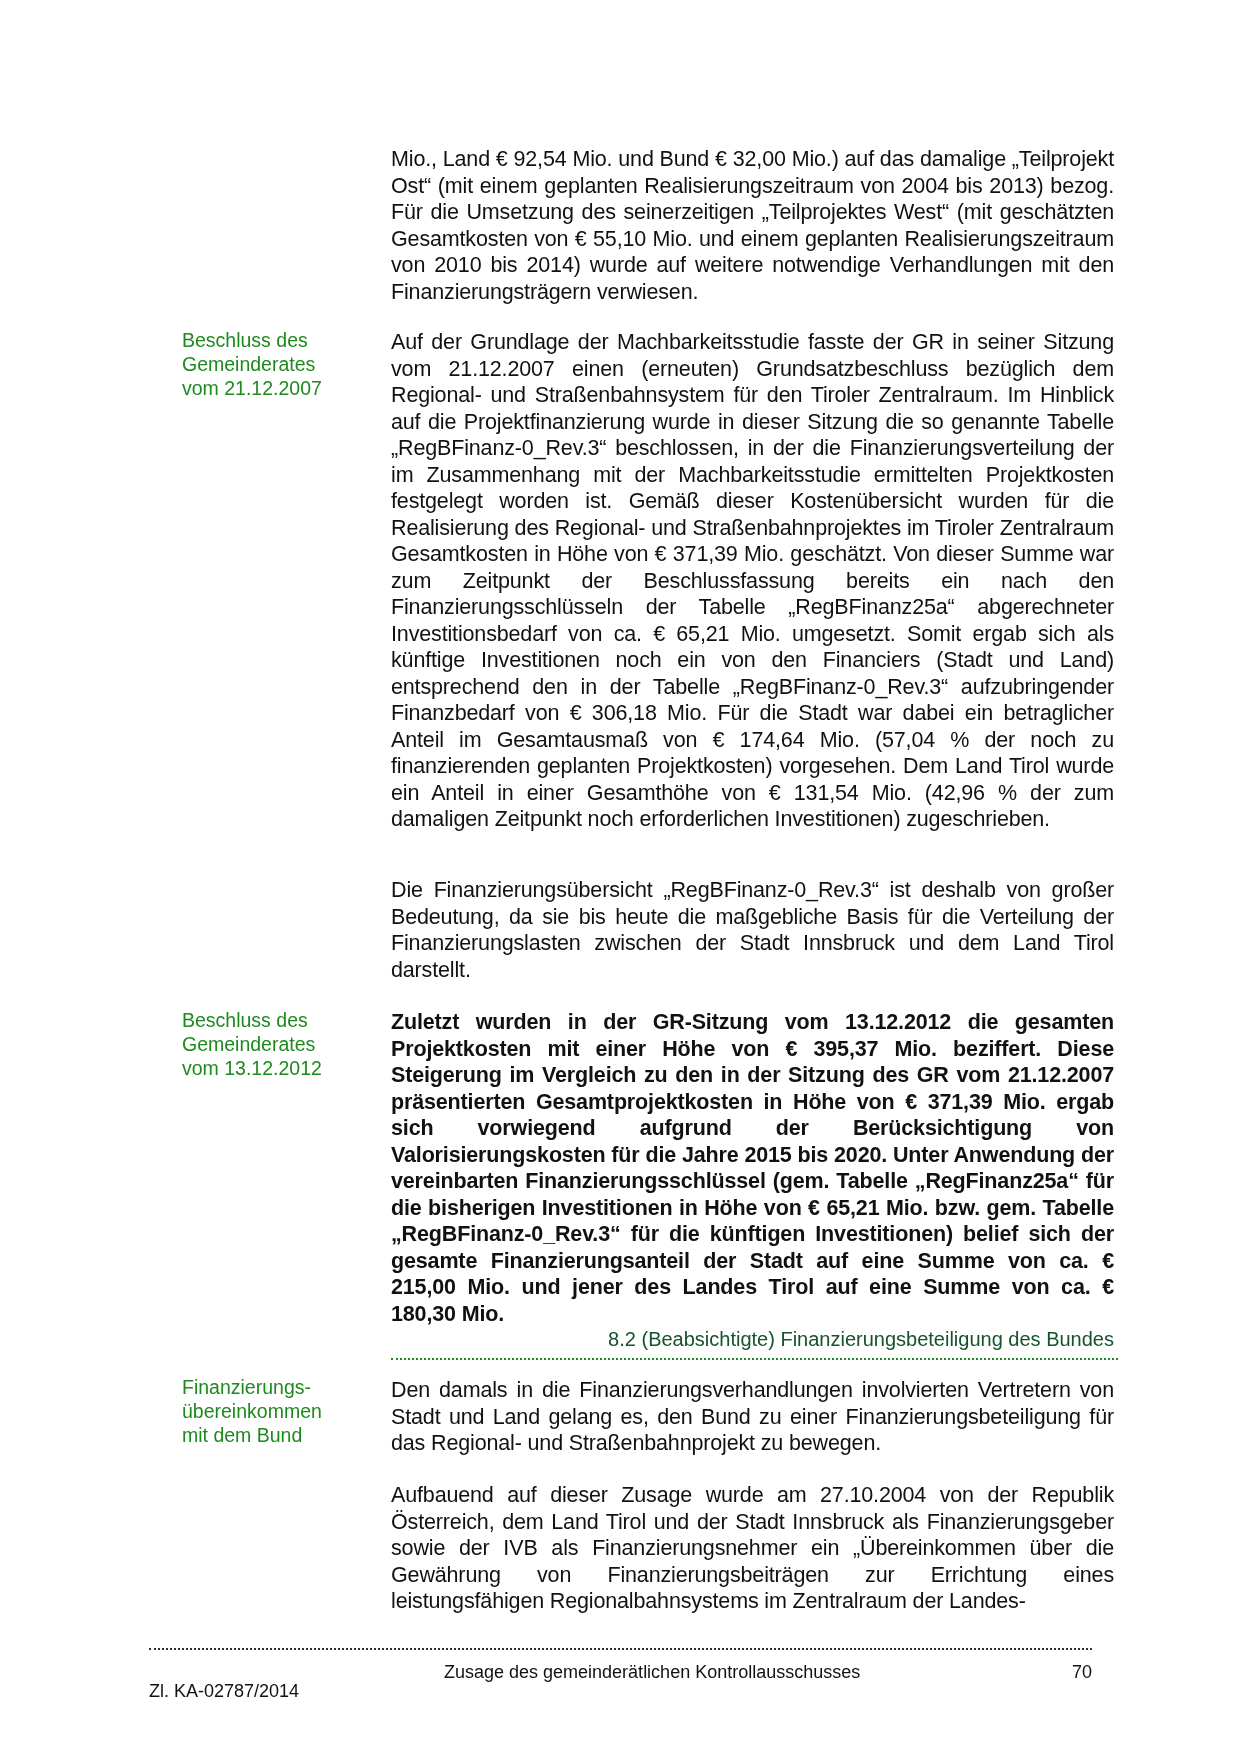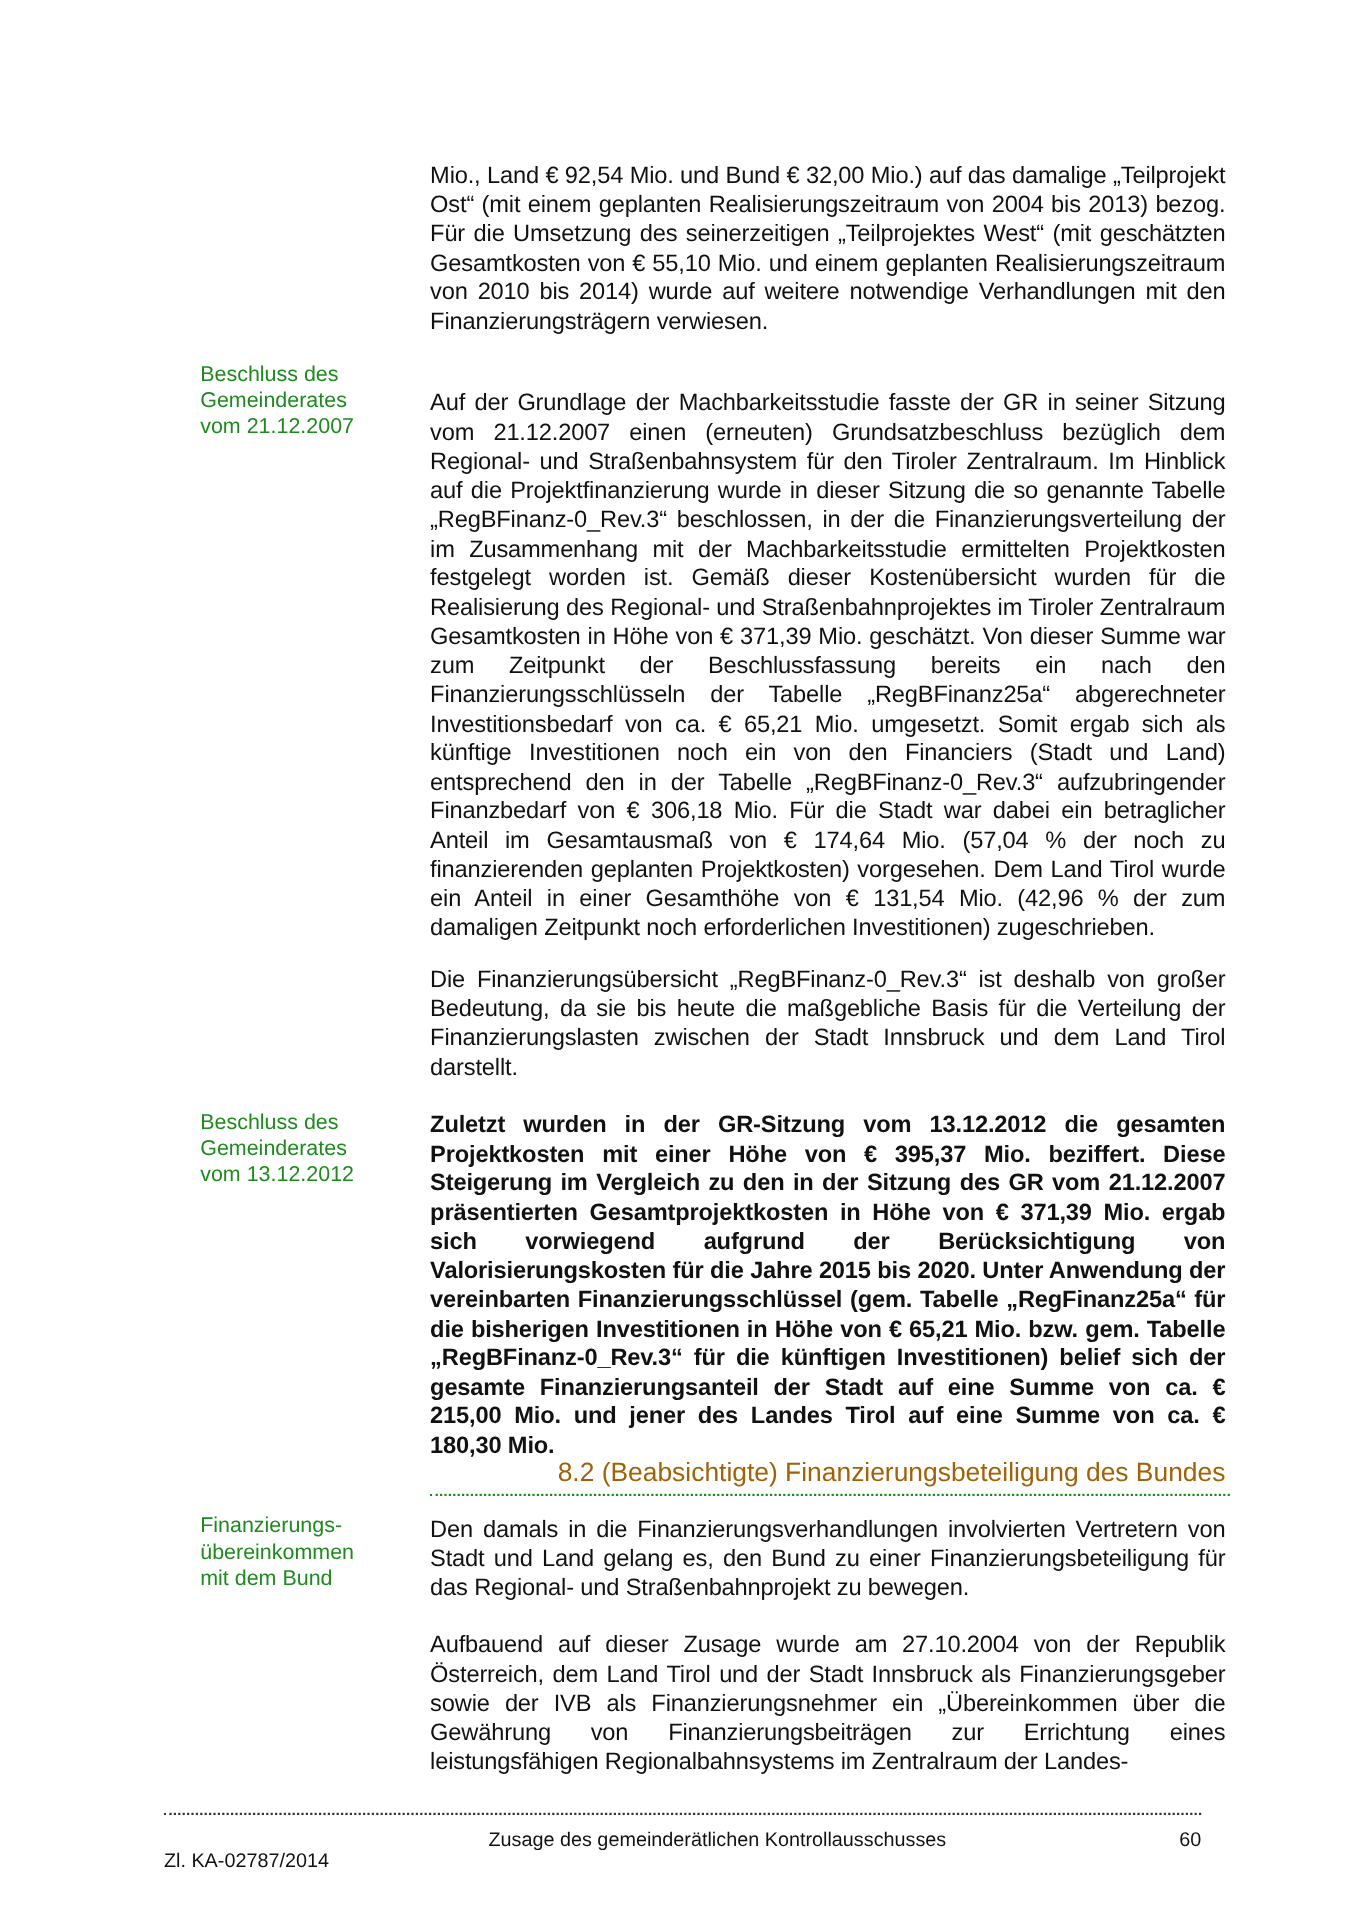--- a/index.html
+++ b/index.html
@@ -7,21 +7,21 @@
            font-family: "Liberation Sans", sans-serif; color: #111; }
     .page { position: absolute; left: 0; top: 0; width: 1241px; height: 1754px; }
 
     .margin-note { position: absolute; left: 149px; width: 220px; color: #1e8a1e;
                    font-size: 19.5px; line-height: 24px; margin-left: 33px; }
     .body-col { position: absolute; left: 391px; width: 723px; }
     .para { font-size: 21.5px; line-height: 26.5px; text-align: justify;
             text-align-last: left; margin: 0; letter-spacing: -0.15px; }
 
     .section-heading { position: absolute; left: 391px; width: 723px; top: 1325px;
-                       text-align: right; color: #a16207; font-size: 24px; line-height: 28px; }
+                       text-align: right; color: #14532d; font-size: 20px; line-height: 28px; }
     .section-rule { position: absolute; left: 391px; width: 727px; top: 1358px;
                     border-top: 2px dotted #1e8a1e; height: 0; }
 
     .footer-rule { position: absolute; left: 149px; width: 943px; top: 1648px;
                    border-top: 2px dotted #333; height: 0; }
     .footer { position: absolute; left: 149px; width: 943px; top: 1660px;
               font-size: 18px; line-height: 24px; color: #111; }
     .footer .left { position: absolute; left: 0; margin-top: 19px; }
     .footer .center { position: absolute; left: 295px; }
     .footer .right { position: absolute; right: 0; }
@@ -43,21 +43,21 @@
   </div>
   <div class="margin-note" style="top:1375px;">
     <div>Finanzierungs-</div>
     <div>übereinkommen</div>
     <div>mit dem Bund</div>
   </div>
 
   <div class="body-col" style="top:146px;">
     <p class="para">Mio., Land € 92,54 Mio. und Bund € 32,00 Mio.) auf das damalige „Teilprojekt Ost“ (mit einem geplanten Realisierungszeitraum von 2004 bis 2013) bezog. Für die Umsetzung des seinerzeitigen „Teilprojektes West“ (mit geschätzten Gesamtkosten von € 55,10 Mio. und einem geplanten Realisierungszeitraum von 2010 bis 2014) wurde auf weitere notwendige Verhandlungen mit den Finanzierungsträgern verwiesen.</p>
   </div>
-  <div class="body-col" style="top:329px;margin-top:24px;">
+  <div class="body-col" style="top:329px;">
     <p class="para">Auf der Grundlage der Machbarkeitsstudie fasste der GR in seiner Sitzung vom 21.12.2007 einen (erneuten) Grundsatzbeschluss bezüglich dem Regional- und Straßenbahnsystem für den Tiroler Zentralraum. Im Hinblick auf die Projektfinanzierung wurde in dieser Sitzung die so genannte Tabelle „RegBFinanz-0_Rev.3“ beschlossen, in der die Finanzierungsverteilung der im Zusammenhang mit der Machbarkeitsstudie ermittelten Projektkosten festgelegt worden ist. Gemäß dieser Kostenübersicht wurden für die Realisierung des Regional- und Straßenbahnprojektes im Tiroler Zentralraum Gesamtkosten in Höhe von € 371,39 Mio. geschätzt. Von dieser Summe war zum Zeitpunkt der Beschlussfassung bereits ein nach den Finanzierungsschlüsseln der Tabelle „RegBFinanz25a“ abgerechneter Investitionsbedarf von ca. € 65,21 Mio. umgesetzt. Somit ergab sich als künftige Investitionen noch ein von den Financiers (Stadt und Land) entsprechend den in der Tabelle „RegBFinanz-0_Rev.3“ aufzubringender Finanzbedarf von € 306,18 Mio. Für die Stadt war dabei ein betraglicher Anteil im Gesamtausmaß von € 174,64 Mio. (57,04 % der noch zu finanzierenden geplanten Projektkosten) vorgesehen. Dem Land Tirol wurde ein Anteil in einer Gesamthöhe von € 131,54 Mio. (42,96 % der zum damaligen Zeitpunkt noch erforderlichen Investitionen) zugeschrieben.</p>
   </div>
   <div class="body-col" style="top:877px;">
     <p class="para">Die Finanzierungsübersicht „RegBFinanz-0_Rev.3“ ist deshalb von großer Bedeutung, da sie bis heute die maßgebliche Basis für die Verteilung der Finanzierungslasten zwischen der Stadt Innsbruck und dem Land Tirol darstellt.</p>
   </div>
   <div class="body-col" style="top:1009px;font-weight:bold;">
     <p class="para">Zuletzt wurden in der GR-Sitzung vom 13.12.2012 die gesamten Projektkosten mit einer Höhe von € 395,37 Mio. beziffert. Diese Steigerung im Vergleich zu den in der Sitzung des GR vom 21.12.2007 präsentierten Gesamtprojektkosten in Höhe von € 371,39 Mio. ergab sich vorwiegend aufgrund der Berücksichtigung von Valorisierungskosten für die Jahre 2015 bis 2020. Unter Anwendung der vereinbarten Finanzierungsschlüssel (gem. Tabelle „RegFinanz25a“ für die bisherigen Investitionen in Höhe von € 65,21 Mio. bzw. gem. Tabelle „RegBFinanz-0_Rev.3“ für die künftigen Investitionen) belief sich der gesamte Finanzierungsanteil der Stadt auf eine Summe von ca. € 215,00 Mio. und jener des Landes Tirol auf eine Summe von ca. € 180,30 Mio.</p>
   </div>
 
   <div class="section-heading">8.2  (Beabsichtigte) Finanzierungsbeteiligung des Bundes</div>
@@ -67,15 +67,15 @@
     <p class="para">Den damals in die Finanzierungsverhandlungen involvierten Vertretern von Stadt und Land gelang es, den Bund zu einer Finanzierungsbeteiligung für das Regional- und Straßenbahnprojekt zu bewegen.</p>
   </div>
   <div class="body-col" style="top:1482px;">
     <p class="para">Aufbauend auf dieser Zusage wurde am 27.10.2004 von der Republik Österreich, dem Land Tirol und der Stadt Innsbruck als Finanzierungsgeber sowie der IVB als Finanzierungsnehmer ein „Übereinkommen über die Gewährung von Finanzierungsbeiträgen zur Errichtung eines leistungsfähigen Regionalbahnsystems im Zentralraum der Landes-</p>
   </div>
 
   <div class="footer-rule"></div>
   <div class="footer">
     <span class="left">Zl. KA-02787/2014</span>
     <span class="center">Zusage des gemeinderätlichen Kontrollausschusses</span>
-    <span class="right">60</span>
+    <span class="right">70</span>
   </div>
 </div>
 
 </body></html>

